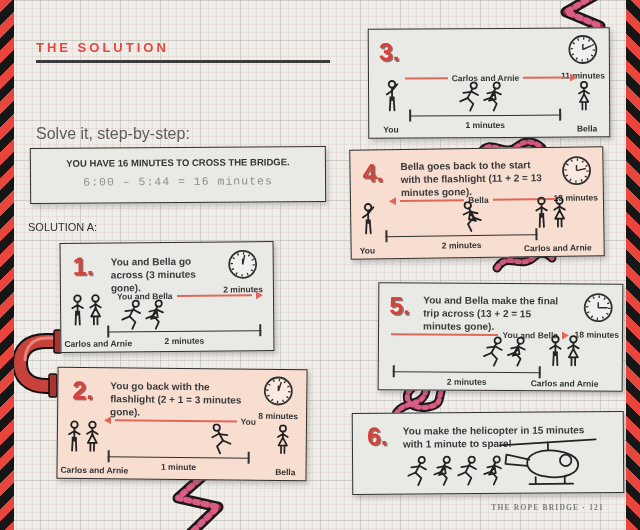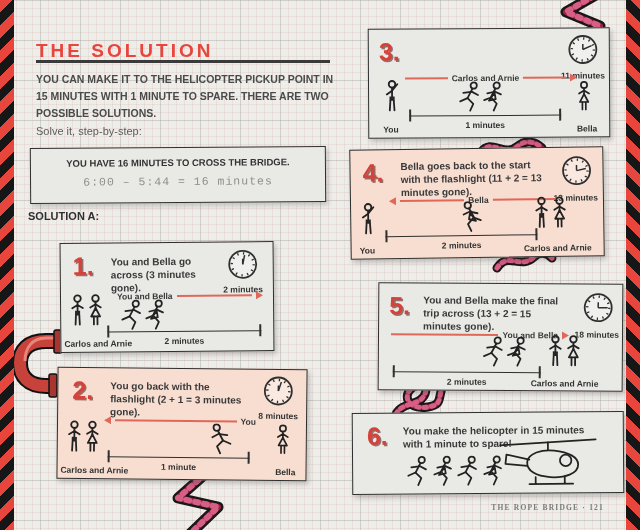--- a/index.html
+++ b/index.html
@@ -9,29 +9,29 @@
     background-image:
       linear-gradient(rgba(150,160,155,.28) 1px,transparent 1px),
       linear-gradient(90deg,rgba(150,160,155,.28) 1px,transparent 1px),
       linear-gradient(rgba(200,140,130,.14) 1px,transparent 1px),
       linear-gradient(90deg,rgba(200,140,130,.14) 1px,transparent 1px);
     background-size:40px 40px,40px 40px,8px 8px,8px 8px;}
   .hazard{position:absolute;top:0;bottom:0;width:14px;z-index:4;}
   .hazard.left{left:0;background:repeating-linear-gradient(135deg,#e8453c 0 9px,#161616 9px 18px);}
   .hazard.right{right:0;background:repeating-linear-gradient(45deg,#e8453c 0 9px,#161616 9px 18px);}
   .decor{position:absolute;left:0;top:0;z-index:1;pointer-events:none;}
-  .title{position:absolute;left:36px;top:40px;z-index:2;font-weight:bold;font-size:19px;letter-spacing:3px;color:#e8453c;}
+  .title{position:absolute;left:36px;top:40px;z-index:2;font-weight:bold;font-size:13px;letter-spacing:3px;color:#e8453c;}
   .rule{position:absolute;left:36px;top:60px;width:294px;height:3px;background:#3a3a3a;z-index:2;}
   .intro{position:absolute;left:36px;top:71px;width:308px;z-index:2;font-weight:bold;font-size:10.5px;line-height:17px;color:#4a4a4a;}
-  .prompt{position:absolute;left:36px;top:125px;z-index:2;font-size:11px;color:#5c5c5c;}
+  .prompt{position:absolute;left:36px;top:125px;z-index:2;font-size:16px;color:#5c5c5c;}
   .notebox{position:absolute;left:30px;top:147px;width:294px;height:54px;z-index:2;background:#e9eae6;
     border:1.6px solid #2f2f2f;box-shadow:2px 3px 5px rgba(40,40,40,.22);transform:rotate(-.4deg);}
   .notebox .l1{position:absolute;top:9px;width:100%;text-align:center;font-weight:bold;font-size:9.5px;color:#333;}
   .notebox .l2{position:absolute;top:27px;width:100%;text-align:center;font-family:"Liberation Mono",monospace;font-size:11.5px;letter-spacing:1px;color:#8f8f8f;}
-  .sol-label{position:absolute;left:28px;top:210px;z-index:2;font-weight:bold;font-size:11px;color:#2f2f2f;}
+  .sol-label{position:absolute;left:28px;top:221px;z-index:2;font-weight:normal;font-size:11px;color:#2f2f2f;}
   .card{position:absolute;z-index:2;border:1.6px solid #2f2f2f;box-shadow:2px 3px 5px rgba(40,40,40,.25);}
   .card.gray{background:#e9eae6;} .card.pink{background:#f7ded1;}
   .num{position:absolute;font-weight:800;font-size:25px;color:#d6423a;text-shadow:1.5px 1.5px 0 rgba(70,15,12,.55);}
   .ctext{position:absolute;font-weight:bold;font-size:10px;line-height:13px;color:#3a3a3a;}
   .clock{position:absolute;}
   .clock-label{position:absolute;font-weight:bold;font-size:8.5px;color:#333;white-space:nowrap;}
   .arrow{position:absolute;display:flex;align-items:center;gap:4px;}
   .arrow .line{flex:1;height:2px;background:#e0685a;}
   .arrow .albl{font-weight:bold;font-size:8.5px;color:#3a3a3a;white-space:nowrap;}
   .head-r{width:0;height:0;border-left:7px solid #e0685a;border-top:4px solid transparent;border-bottom:4px solid transparent;}
@@ -134,21 +134,20 @@
       <path d="M78,338 L46,338 C32,338 25,348 25,361" stroke="#e8867c" stroke-width="3" fill="none"></path>
       <rect x="54" y="330" width="8" height="23" rx="2" fill="#a83630" stroke="#111" stroke-width="1.5"></rect>
       <rect x="65" y="332" width="7" height="20" rx="2" fill="#c7423b" stroke="#111" stroke-width="1.5"></rect>
       <rect x="49" y="374" width="8" height="23" rx="2" fill="#a83630" stroke="#111" stroke-width="1.5"></rect>
       <rect x="60" y="376" width="7" height="20" rx="2" fill="#dcdcd6" stroke="#111" stroke-width="1.5"></rect>
     </g>
   </svg>
 
   <div class="title">THE SOLUTION</div>
   <div class="rule"></div>
-  <div class="intro">YOU CAN MAKE IT TO THE HELICOPTER PICKUP POINT IN 15 MINUTES WITH 1 MINUTE TO SPARE. THERE ARE TWO POSSIBLE SOLUTIONS.</div>
   <div class="prompt">Solve it, step-by-step:</div>
 
   <div class="notebox">
     <div class="l1">YOU HAVE 16 MINUTES TO CROSS THE BRIDGE.</div>
     <div class="l2">6:00 – 5:44 = 16 minutes</div>
   </div>
 
   <div class="sol-label">SOLUTION A:</div>
 
   <div class="card gray" style="left:60px;top:242px;width:212px;height:108px;transform:rotate(-.5deg)">

